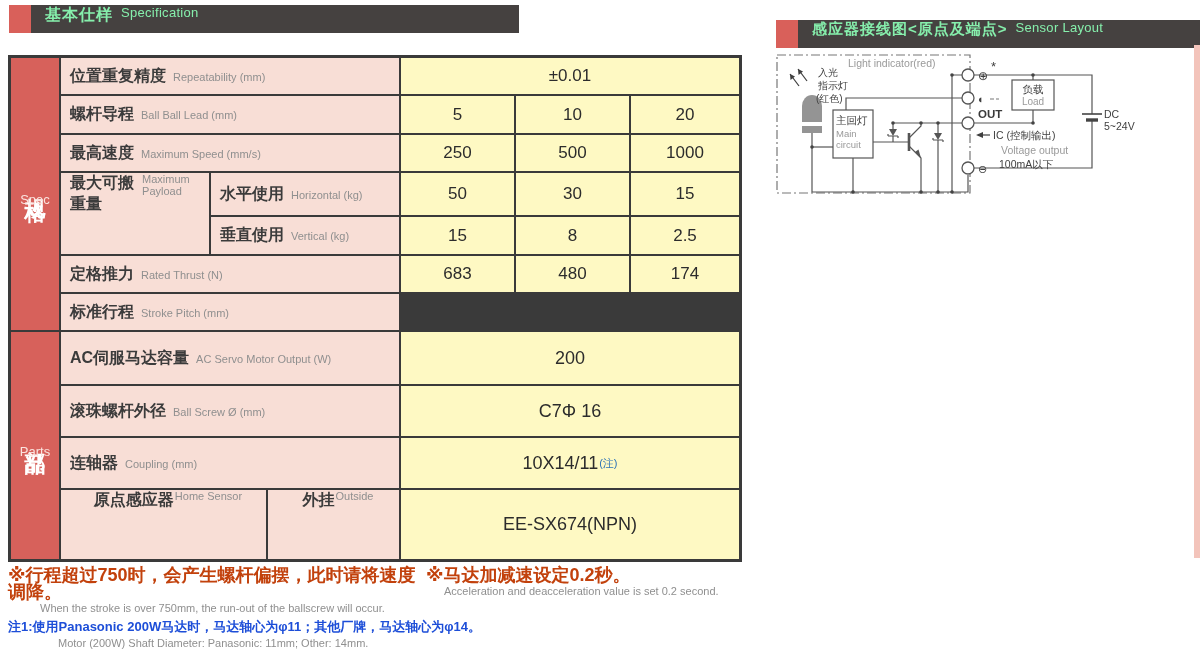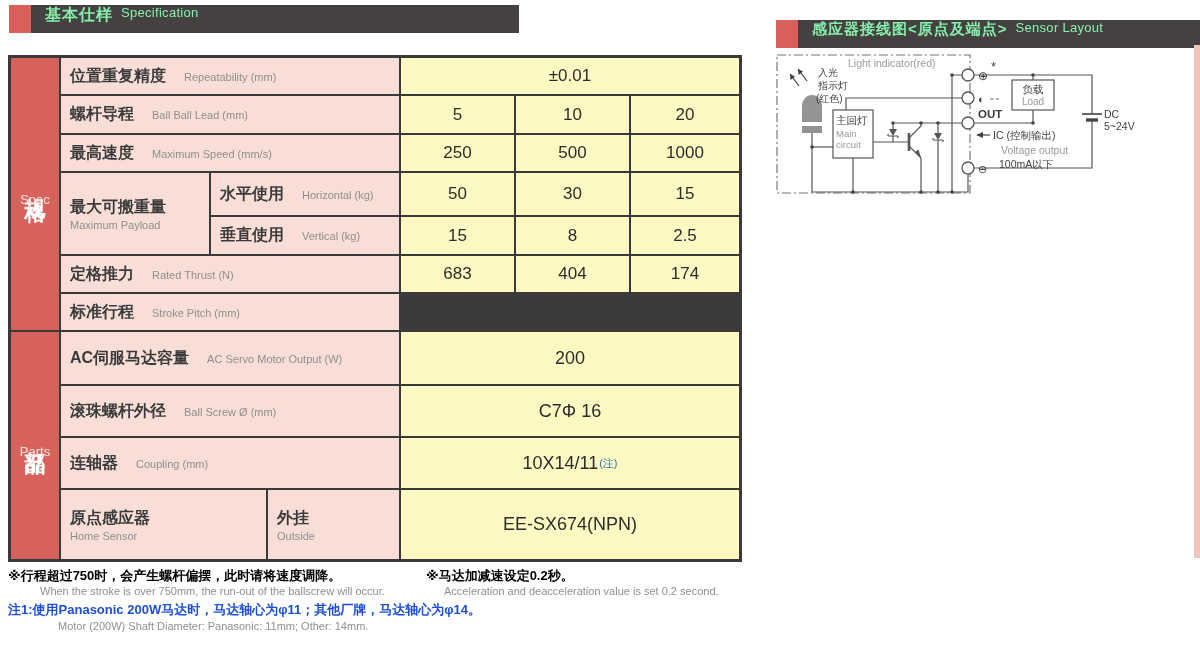--- a/index.html
+++ b/index.html
@@ -28,36 +28,36 @@
     grid-template-rows:38px 39px 38px 44px 39px 38px 38px 54px 52px 52px 71px;
     background:#3a3a3a;
   }
   .cell{border:1px solid #3a3a3a;box-sizing:border-box;display:flex;align-items:center;overflow:hidden;}
   .sidebar{
     background:#d7615b;flex-direction:column;justify-content:center;gap:3px;color:#fff;
   }
   .sidebar .szh{writing-mode:vertical-rl;text-orientation:upright;font-size:21px;font-weight:bold;letter-spacing:4px;}
   .sidebar .sen{font-size:13px;color:#fbe3de;}
   .lbl{background:#f8ded6;padding-left:9px;}
-  .pair{display:flex;align-items:baseline;gap:18px;white-space:nowrap;}
+  .pair{display:flex;align-items:baseline;gap:7px;white-space:nowrap;}
   .zh{font-size:16px;font-weight:bold;color:#3b3b3b;}
   .en{font-size:11px;color:#8f8f8f;}
-  .stack{flex-direction:column;align-items:flex-start;justify-content:center;gap:1px;}
+  .stack{flex-direction:row;align-items:flex-start;justify-content:center;gap:1px;}
   .val{background:#fef9c3;justify-content:center;font-size:17px;color:#2c2c2c;}
   .val-big{font-size:18px;}
   .stroke-zh{font-size:18px;font-weight:bold;color:#2c2c2c;}
   .stroke-en{font-size:12px;color:#8f8f8f;margin-left:5px;}
   .sup-note{font-size:11px;color:#2e74b8;vertical-align:super;margin-left:1px;}
 
   
   .notes{position:absolute;left:8px;top:567px;width:745px;}
   .notes-row{display:flex;}
   .note-col-l{width:418px;}
   .note-col-r{flex:1;}
-  .note-red{color:#000000;font-size:13px;font-weight:bold;line-height:17px;}
+  .note-red{color:#c2410c;font-size:18px;font-weight:bold;line-height:17px;}
   .note-gray{color:#8f8f8f;font-size:11px;line-height:14px;}
   .ind32{padding-left:32px;}
   .ind18{padding-left:18px;}
   .ind50{padding-left:50px;}
   .note-blue{color:#1d4ed8;font-size:13px;font-weight:bold;line-height:18px;margin-top:3px;}
 
   
   .diagram{position:absolute;left:775px;top:48px;}
   .dg-dark{fill:#3f3f3f;font-size:10px;}
   .dg-gray{fill:#9a9a9a;font-size:10px;}
@@ -142,21 +142,21 @@
     <div class="cell val" style="grid-area:5/6/6/7">8</div>
     <div class="cell val" style="grid-area:5/7/6/8">2.5</div>
 
     <div class="cell lbl" style="grid-area:6/2/7/5">
       <span class="pair">
           <span class="zh">定格推力</span>
           <span class="en">Rated Thrust (N)</span>
         </span>
     </div>
     <div class="cell val" style="grid-area:6/5/7/6">683</div>
-    <div class="cell val" style="grid-area:6/6/7/7">404</div>
+    <div class="cell val" style="grid-area:6/6/7/7">480</div>
     <div class="cell val" style="grid-area:6/7/7/8">174</div>
 
     <div class="cell lbl" style="grid-area:7/2/8/5">
       <span class="pair">
           <span class="zh">标准行程</span>
           <span class="en">Stroke Pitch (mm)</span>
         </span>
     </div>
 
     <div class="cell sidebar" style="grid-area:8/1/12/2">

